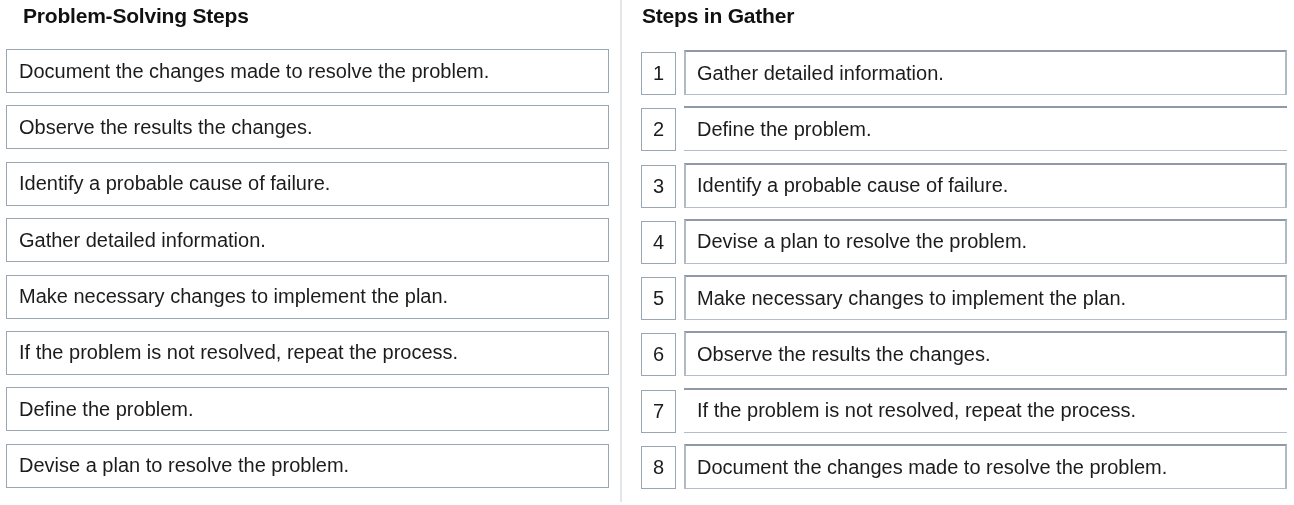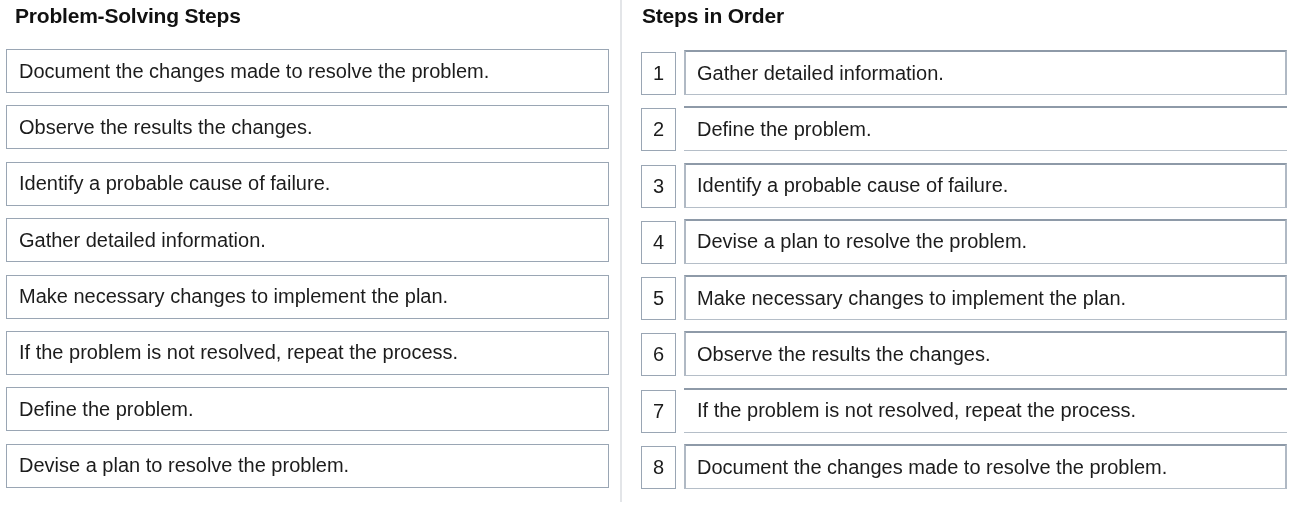--- a/index.html
+++ b/index.html
@@ -16,21 +16,21 @@
     color: #1a1a1a;
   }
   .heading {
     position: absolute;
     top: 4px;
     font-weight: bold;
     font-size: 21px;
     color: #111111;
     letter-spacing: -0.2px;
   }
-  #left-heading { left: 15px; }
+  #left-heading { left: 23px; }
   #right-heading { left: 642px; }
 
   .divider {
     position: absolute;
     left: 620px;
     top: 0;
     width: 2px;
     height: 502px;
     background: #e3e5e8;
   }
@@ -102,21 +102,21 @@
   .answer-box.open {
     border-left: none;
     border-right: none;
     padding-left: 13px;
   }
 </style>
 </head>
 <body>
 
 <div id="left-heading" class="heading">Problem-Solving Steps</div>
-<div id="right-heading" class="heading">Steps in Order</div>
+<div id="right-heading" class="heading">Steps in Gather</div>
 
 <div class="divider"></div>
 
 <div class="left-list">
   <div class="step-box">Document the changes made to resolve the problem.</div>
   <div class="step-box">Observe the results the changes.</div>
   <div class="step-box">Identify a probable cause of failure.</div>
   <div class="step-box">Gather detailed information.</div>
   <div class="step-box">Make necessary changes to implement the plan.</div>
   <div class="step-box">If the problem is not resolved, repeat the process.</div>

